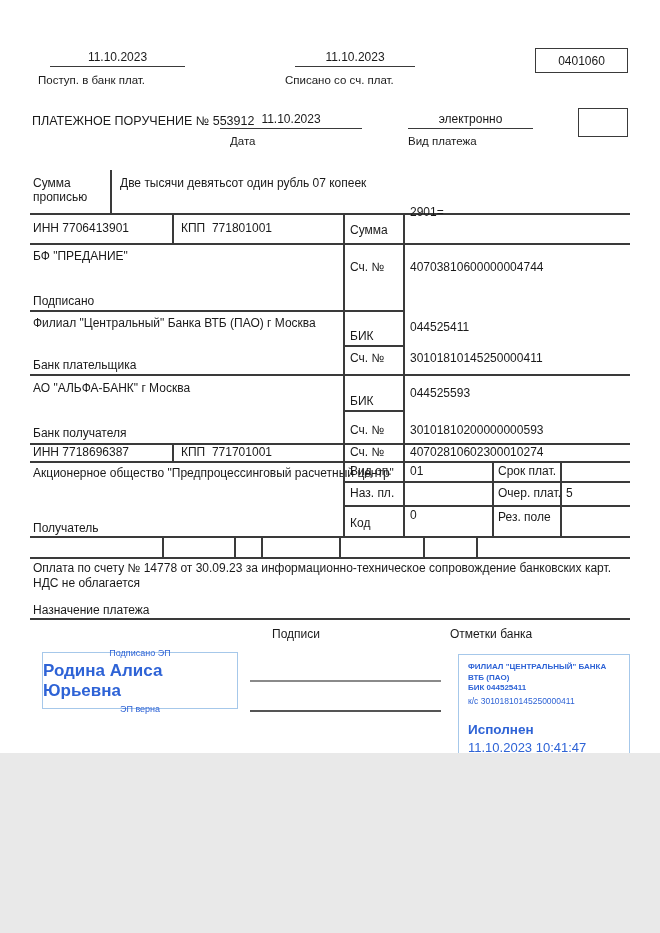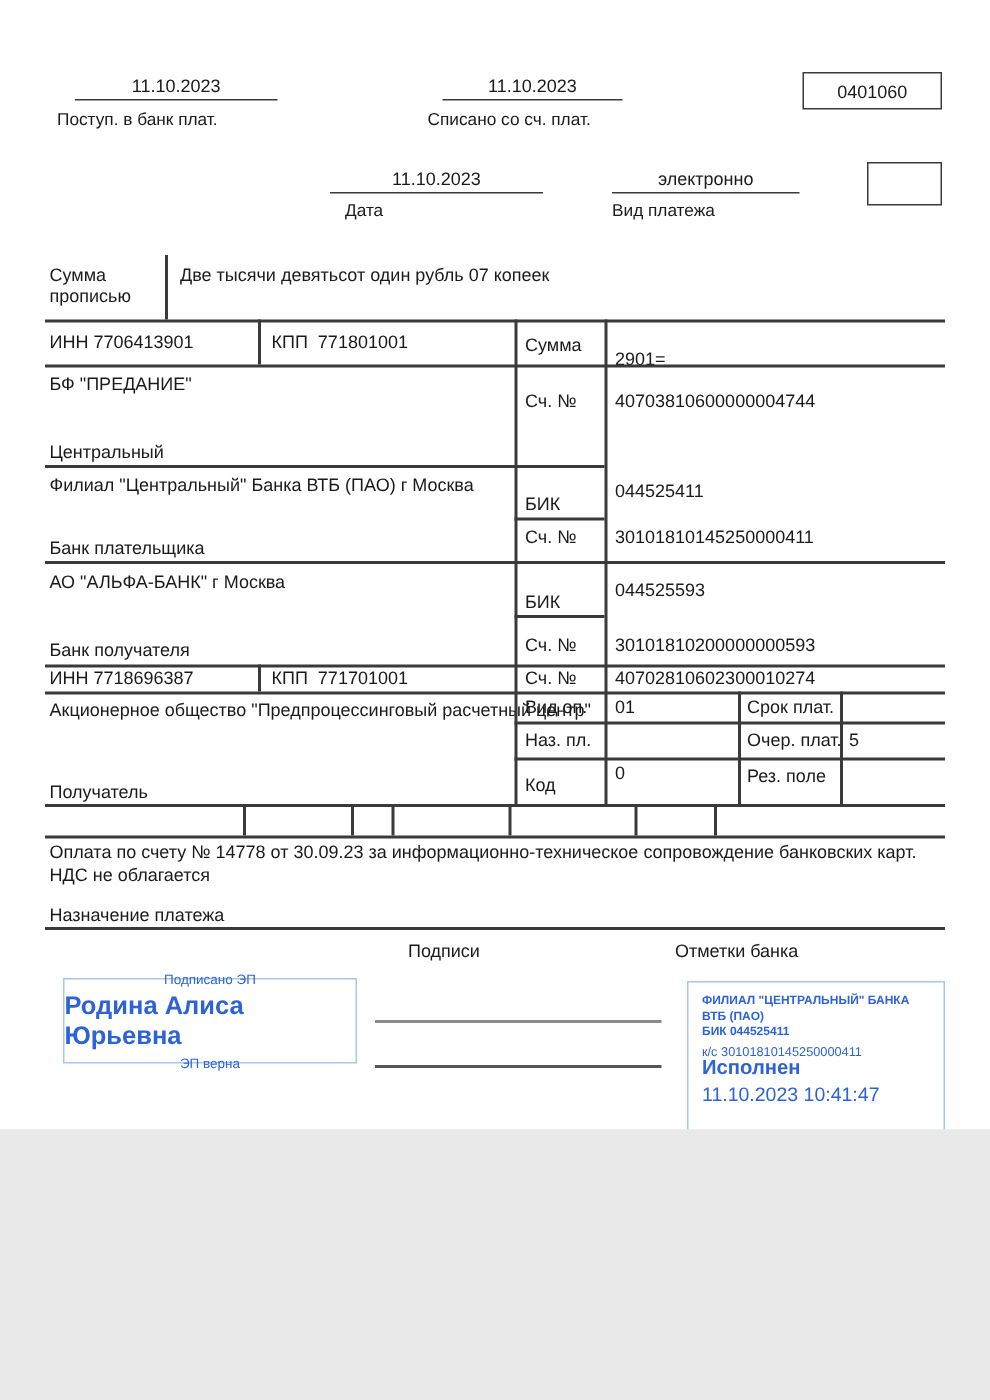--- a/index.html
+++ b/index.html
@@ -18,62 +18,63 @@
   .ufield{position:absolute;text-align:center;border-bottom:1.5px solid #3a3a3a;font-size:12px;padding-bottom:2px;}
   .box{position:absolute;border:1.5px solid #3a3a3a;box-sizing:border-box;}
   .codebox{display:flex;align-items:center;justify-content:center;font-size:12px;}
   .stampbox{position:absolute;border:1px solid #a6c8ea;box-sizing:border-box;color:#2e63d6;}
   .esign{display:flex;flex-direction:column;align-items:center;justify-content:center;gap:3px;}
   .esign .t1{font-size:9px;}
   .esign .nm{font-size:17px;font-weight:bold;}
   .bstamp{padding:7px 9px;font-size:8px;line-height:10.5px;}
   .bstamp .b{font-weight:bold;}
   .bstamp .corr{font-size:8.5px;margin-top:2px;}
-  .bstamp .status{font-size:13.5px;font-weight:bold;margin-top:1px;}
+  .bstamp .status{font-size:13.5px;font-weight:bold;margin-top:19px;}
   .bstamp .dt{font-size:13px;margin-top:7px;}
   .sigline{position:absolute;height:1.5px;}
 </style>
 </head>
 <body>
 
 <div id="page">
 
   <div class="ufield" style="left:50px;top:50px;width:135px;">11.10.2023</div>
   <div class="txt sm center" style="left:38px;top:73px;width:160px;">Поступ. в банк плат.</div>
 
   <div class="ufield" style="left:295px;top:50px;width:120px;">11.10.2023</div>
   <div class="txt sm center" style="left:285px;top:73px;width:140px;">Списано со сч. плат.</div>
 
   <div class="box codebox" style="left:535px;top:48px;width:93px;height:25px;">
     <span>0401060</span>
   </div>
 
+  <div class="txt" style="left:32px;top:114px;font-size:12.5px;">ПЛАТЕЖНОЕ ПОРУЧЕНИЕ № 553912</div>
   <div class="ufield" style="left:220px;top:112px;width:142px;">11.10.2023</div>
   <div class="txt sm center" style="left:230px;top:134px;width:120px;">Дата</div>
   <div class="ufield" style="left:408px;top:112px;width:125px;">электронно</div>
   <div class="txt sm center" style="left:408px;top:134px;width:125px;">Вид платежа</div>
   <div class="box" style="left:578px;top:108px;width:50px;height:29px;"></div>
 
   <div class="txt pre" style="left:33px;top:176px;width:75px;">Сумма
 прописью</div>
   <div class="txt" style="left:120px;top:176px;">Две тысячи девятьсот один рубль 07 копеек</div>
   <div class="vline" style="left:110px;top:170px;height:43px;"></div>
   <div class="hline" style="left:30px;top:213px;width:600px;"></div>
 
   <div class="txt" style="left:33px;top:221px;">ИНН 7706413901</div>
   <div class="txt" style="left:181px;top:221px;">КПП  771801001</div>
   <div class="txt" style="left:350px;top:223px;">Сумма</div>
-  <div class="txt" style="left:410px;top:232px;">2901=</div>
+  <div class="txt" style="left:410px;top:205px;">2901=</div>
   <div class="vline" style="left:172px;top:213px;height:30px;"></div>
   <div class="hline" style="left:30px;top:243px;width:600px;"></div>
 
   <div class="txt" style="left:33px;top:249px;">БФ "ПРЕДАНИЕ"</div>
   <div class="txt" style="left:350px;top:260px;">Сч. №</div>
   <div class="txt" style="left:410px;top:260px;">40703810600000004744</div>
-  <div class="txt" style="left:33px;top:294px;">Центральный</div>
+  <div class="txt" style="left:33px;top:294px;">Подписано</div>
   <div class="hline thin" style="left:30px;top:310px;width:373px;"></div>
 
   <div class="txt" style="left:33px;top:316px;">Филиал "Центральный" Банка ВТБ (ПАО) г Москва</div>
   <div class="txt" style="left:410px;top:320px;">044525411</div>
   <div class="txt" style="left:350px;top:329px;">БИК</div>
   <div class="hline thin" style="left:343px;top:345px;width:60px;"></div>
   <div class="txt" style="left:350px;top:351px;">Сч. №</div>
   <div class="txt" style="left:410px;top:351px;">30101810145250000411</div>
   <div class="txt" style="left:33px;top:358px;">Банк плательщика</div>
   <div class="hline" style="left:30px;top:374px;width:600px;"></div>

